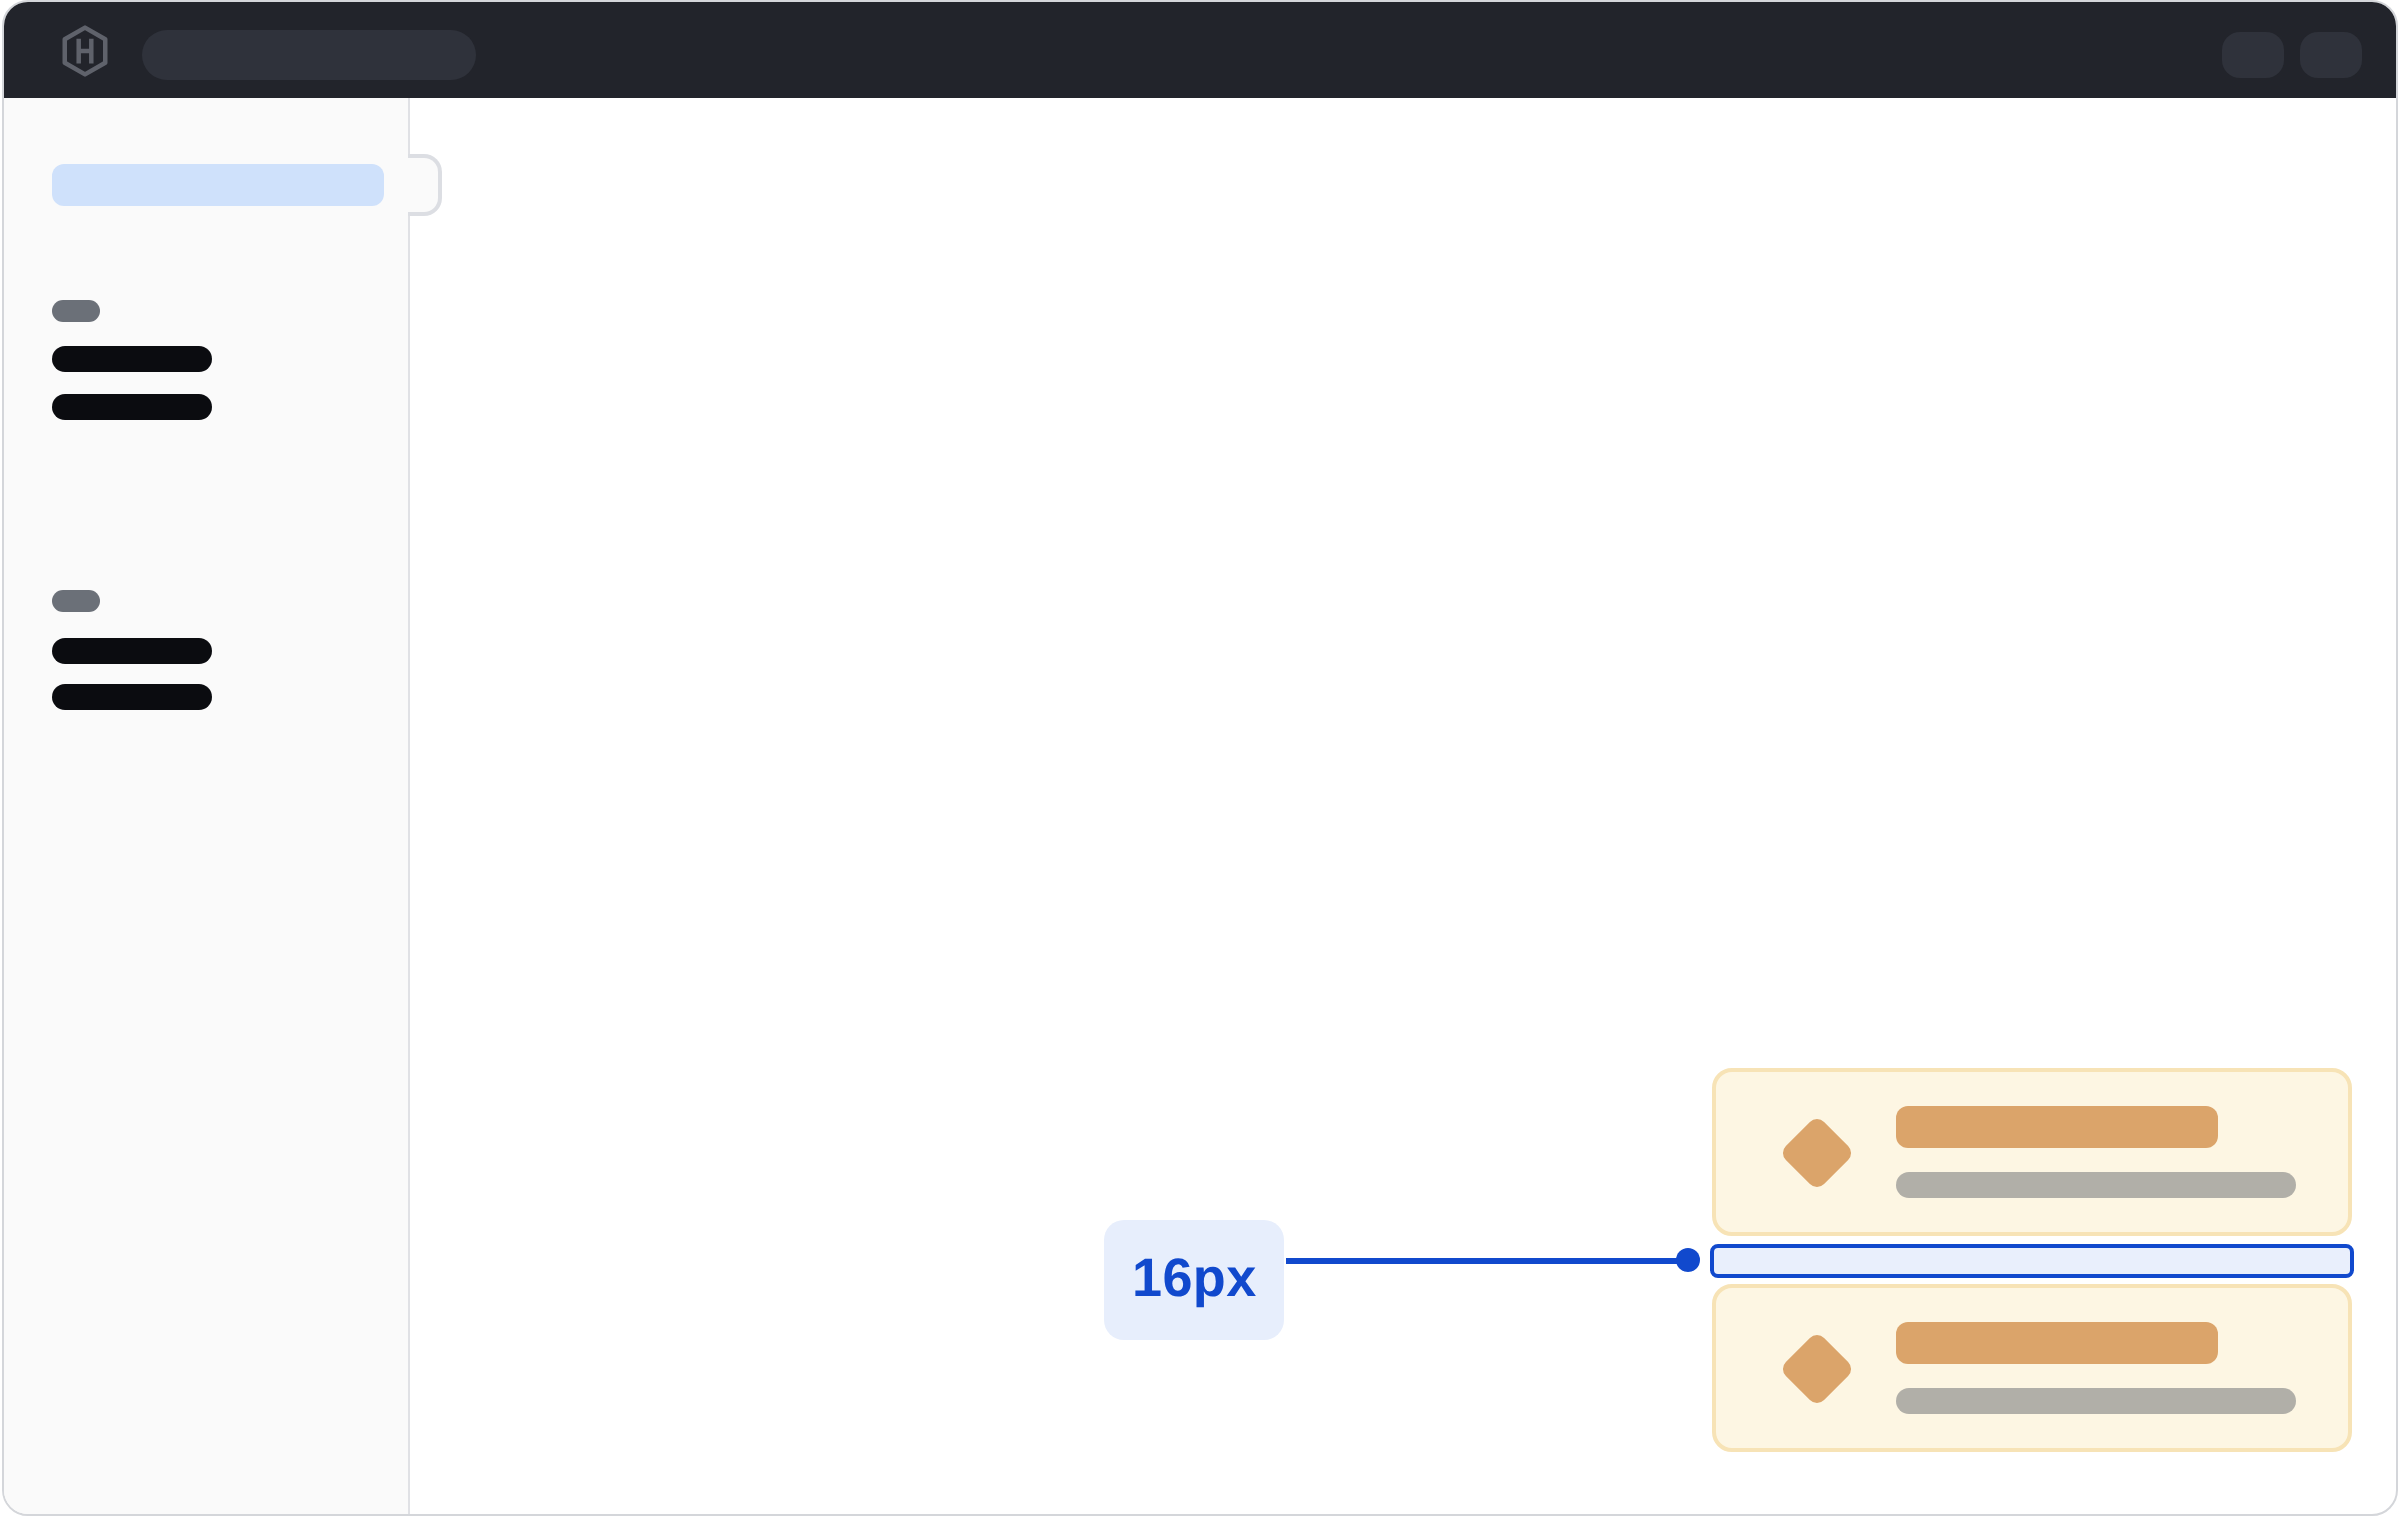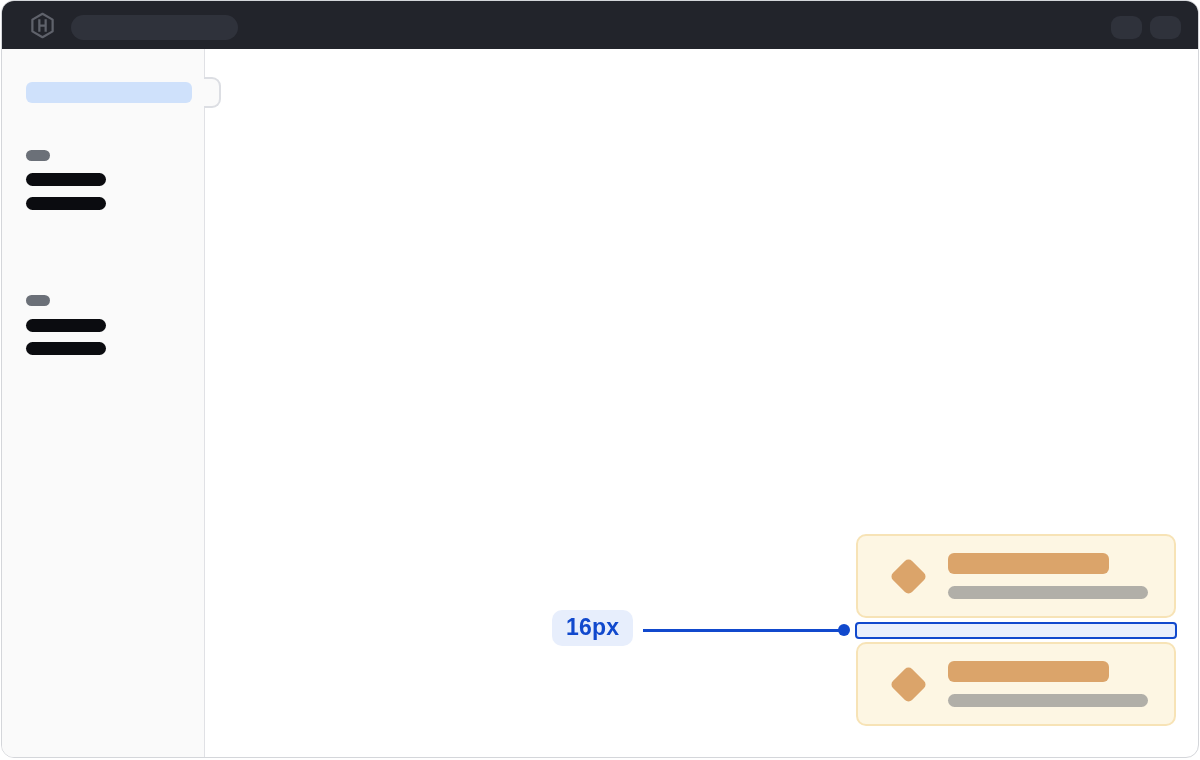--- a/index.html
+++ b/index.html
@@ -150,25 +150,25 @@
     background: var(--gap-fill);
     border: 2.5px solid var(--accent-blue);
     border-radius: 4px;
     box-sizing: border-box;
     z-index: 4;
   }
   .measure-label {
     position: absolute;
     left: 550px; top: 609px;
     height: 36px;
-    padding: 0 14px;
+    padding: 12px 14px;
     background: var(--label-bg);
     border-radius: 10px;
     color: var(--accent-blue);
-    font-size: 23px;
+    font-size: 27px;
     font-weight: 600;
     line-height: 34px;
     letter-spacing: 0.2px;
   }
   .measure-line {
     position: absolute;
     left: 641px; top: 628px;
     width: 196px; height: 2.5px;
     background: var(--accent-blue);
   }

